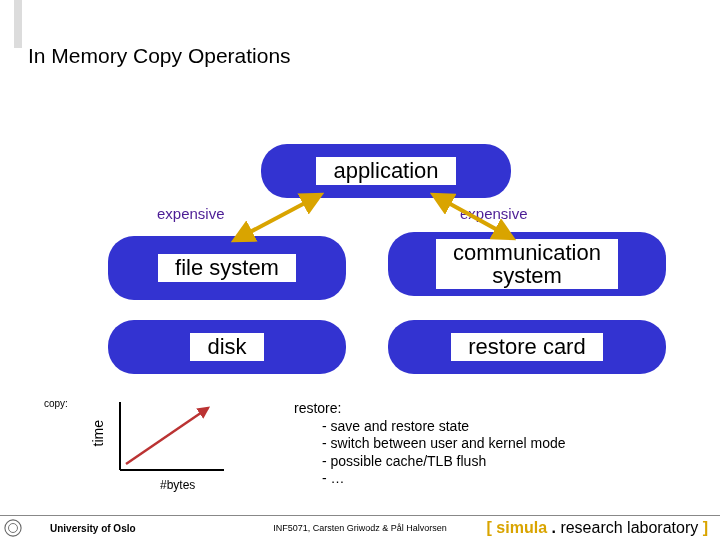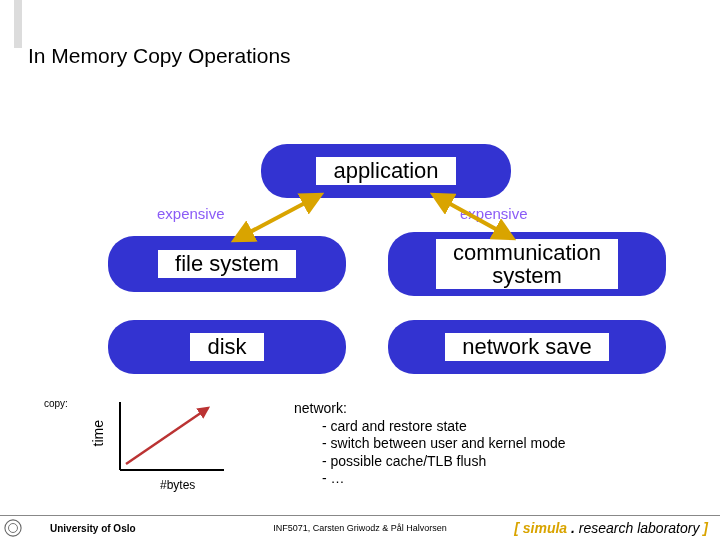--- a/index.html
+++ b/index.html
@@ -46,21 +46,21 @@
   .block-label {
     background: #fff;
     color: #000;
     font-size: 22px;
     padding: 2px 17px;
     line-height: 1.05;
   }
   .expensive {
     position: absolute;
     font-size: 15px;
-    color: #8b5cf6;
+    color: #4c1d95;
   }
   .copy-label {
     position: absolute;
     font-size: 10px;
     color: #000;
   }
   .chart-svg {
     position: absolute;
   }
   .axis-label-y {
@@ -107,24 +107,23 @@
   .footer-center {
     position: absolute;
     width: 720px;
     text-align: center;
     color: #000;
     font-size: 9px;
   }
   .footer-right {
     position: absolute;
     right: 12px;
-    font-size: 14px;
+    font-size: 16px;
     font-weight: 700;
     color: #000;
-    font-style: italic;
   }
   .footer-right .br1 { color: #d9a400; }
   .footer-right .sim { color: #d9a400; }
   .footer-right .dot { color: #000; }
   .footer-right .rl  { color: #000; font-weight: 400; }
   .footer-right .br2 { color: #d9a400; }
   .crest {
     position: absolute;
     left: 4px;
     bottom: 3px;
@@ -146,37 +145,37 @@
   <div class="side-bar"></div>
   <div class="title">In Memory Copy Operations</div>
 
   <div class="block" style="left:261px; top:144px; width:250px; height:54px;">
     <span class="block-label">application</span>
   </div>
 
   <div class="expensive" style="left:157px; top:205px;">expensive</div>
   <div class="expensive" style="left:460px; top:205px;">expensive</div>
 
-  <div class="block" style="left:108px; top:236px; width:238px; height:56px;">
+  <div class="block" style="left:108px; top:236px; width:238px; height:64px;">
     <span class="block-label">file system</span>
   </div>
 
   <div class="block" style="left:388px; top:232px; width:278px; height:64px;">
     <span class="block-label">
       <span>communication</span><br>
       <span>system</span>
     </span>
   </div>
 
   <div class="block" style="left:108px; top:320px; width:238px; height:54px;">
     <span class="block-label">disk</span>
   </div>
 
   <div class="block" style="left:388px; top:320px; width:278px; height:54px;">
-    <span class="block-label">network save</span>
+    <span class="block-label">restore card</span>
   </div>
 
   <svg class="arrows-svg" width="720" height="540">
     <defs>
       <marker id="arrA" viewBox="0 0 10 10" refX="8" refY="5" markerWidth="6" markerHeight="6" orient="auto-start-reverse">
         <path d="M 0 0 L 10 5 L 0 10 z" fill="#d9a400"></path>
       </marker>
     </defs>
 
     <line x1="320" y1="195" x2="235" y2="240" stroke="#d9a400" stroke-width="4" marker-start="url(#arrA)" marker-end="url(#arrA)"></line>
@@ -195,22 +194,22 @@
     <defs>
       <marker id="arrB" viewBox="0 0 10 10" refX="8" refY="5" markerWidth="5" markerHeight="5" orient="auto">
         <path d="M 0 0 L 10 5 L 0 10 z" fill="#b33"></path>
       </marker>
     </defs>
     <line x1="14" y1="66" x2="96" y2="10" stroke="#b33" stroke-width="2.5" marker-end="url(#arrB)"></line>
   </svg>
   <div class="axis-label-x" style="left:160px; top:478px;">#bytes</div>
 
   <div class="switch-block" style="left:294px; top:400px; width:380px;">
-    <span>network:</span><br>
-    <span class="indent">- card and restore state</span>
+    <span>restore:</span><br>
+    <span class="indent">- save and restore state</span>
     <span class="indent">- switch between user and kernel mode</span>
     <span class="indent">- possible cache/TLB flush</span>
     <span class="indent">- …</span>
   </div>
 
   <svg class="crest" viewBox="0 0 20 20">
     <circle cx="10" cy="10" r="9" fill="none" stroke="#666" stroke-width="1.2"></circle>
     <circle cx="10" cy="10" r="5" fill="none" stroke="#666" stroke-width="1"></circle>
   </svg>
   <div class="footer">

